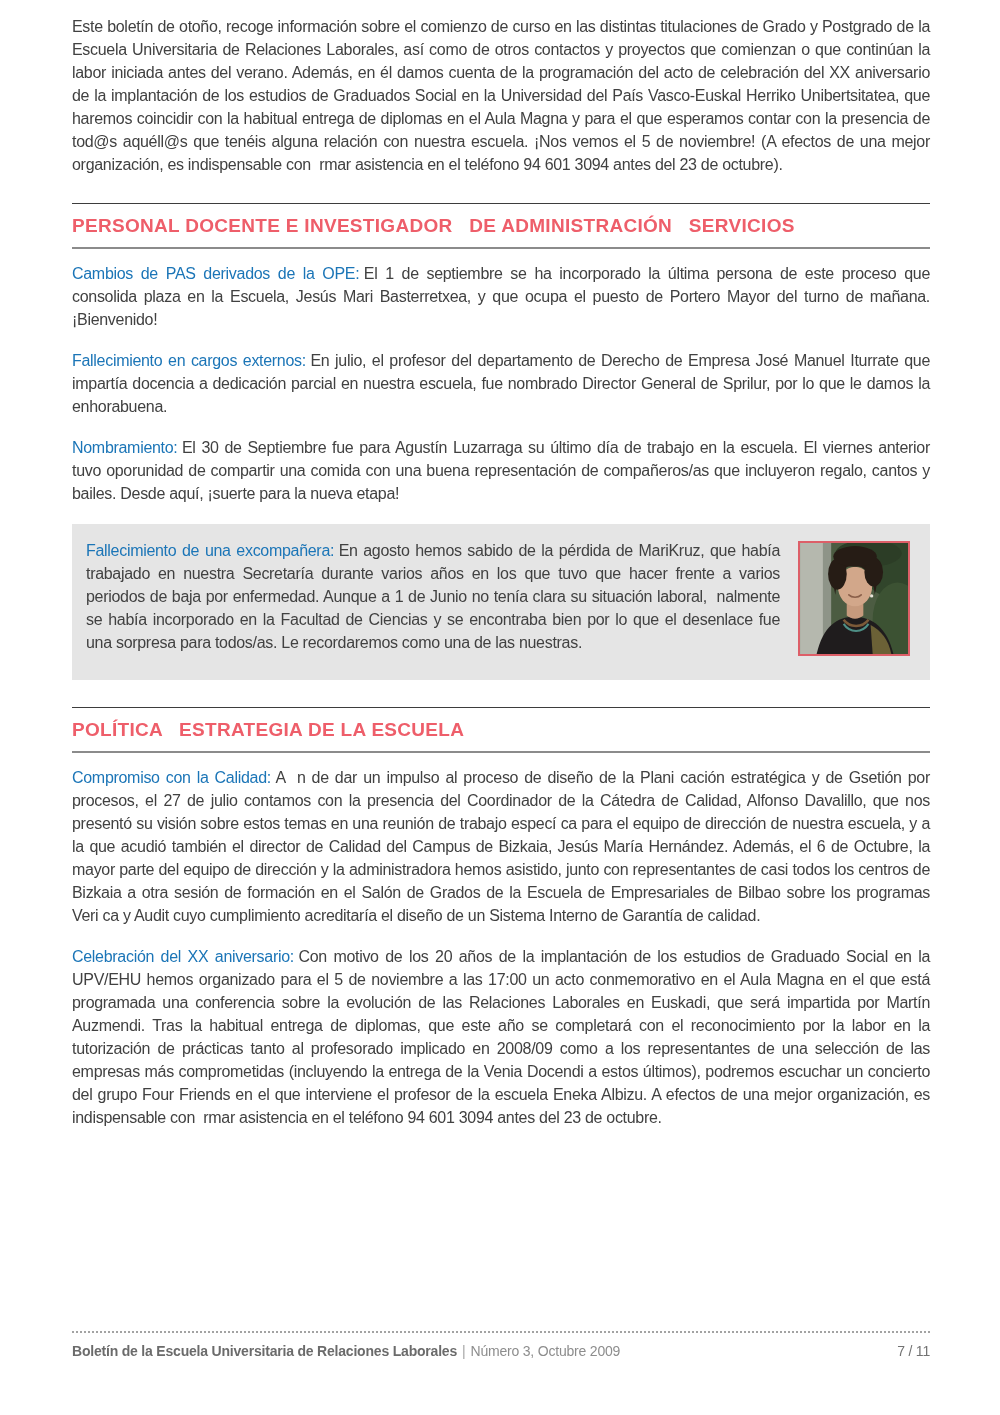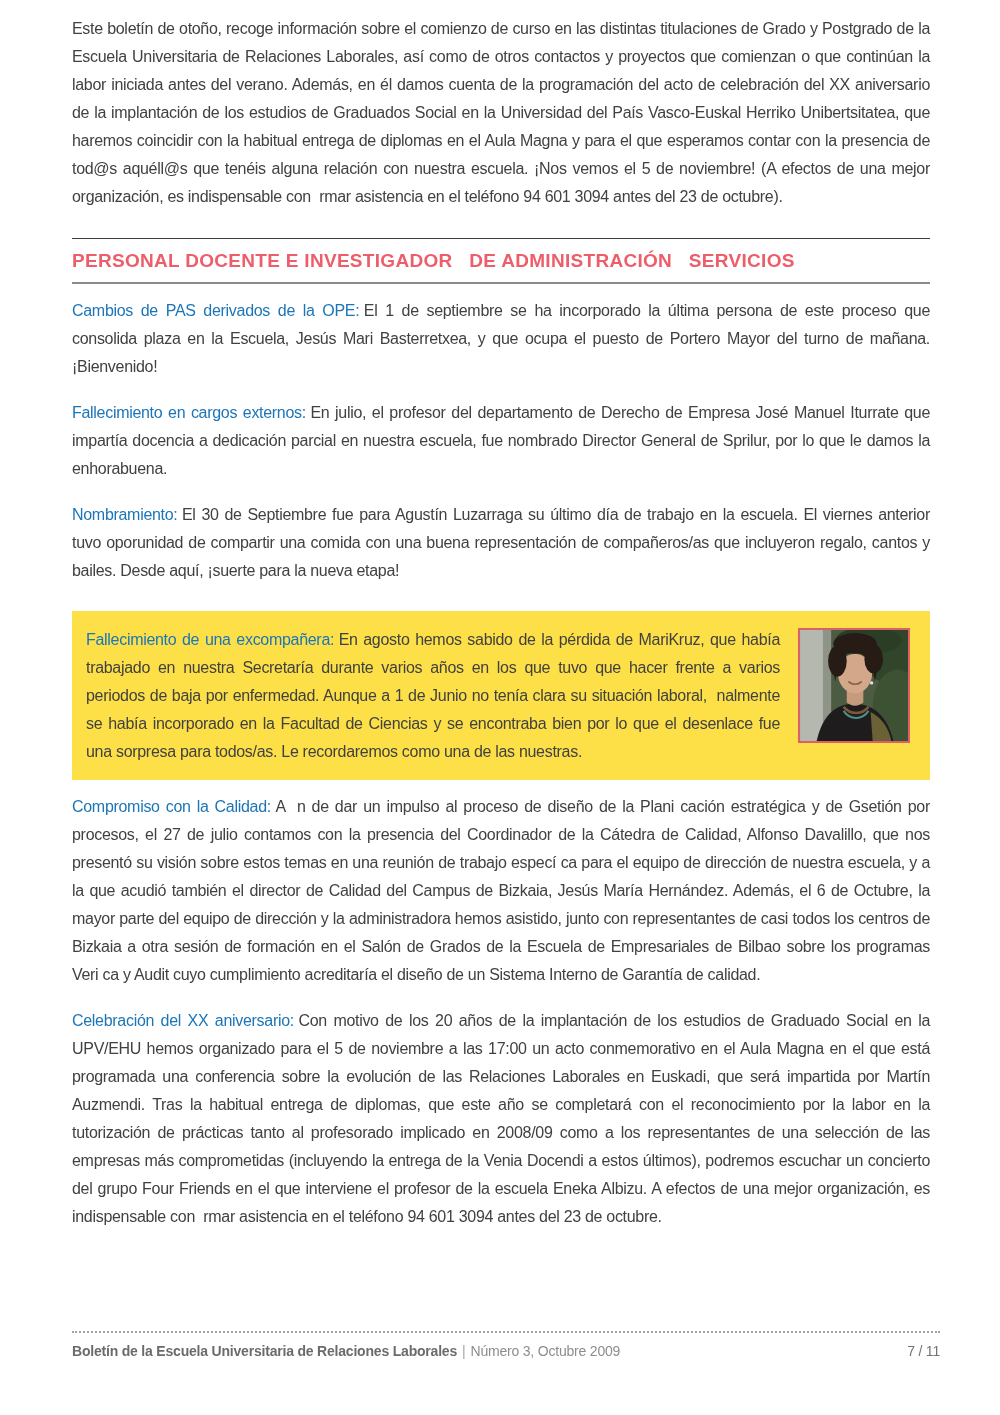--- a/index.html
+++ b/index.html
@@ -24,57 +24,57 @@
     font-weight: 700;
     color: #ee5e6a;
     letter-spacing: 0.3px;
   }
   .sec-head.first { margin-top: 57px; }
   .sec-head.later { margin-top: 27px; }
 
   
   .para {
     font-size: 16px;
-    line-height: 28px;
+    line-height: 23px;
     letter-spacing: -0.3px;
     color: #414141;
     text-align: justify;
   }
   .para.intro { margin-top: 15px; }
   .para.lead-first { margin-top: 13px; }
   .para.lead-next { margin-top: 18px; }
   .lead {
     font-weight: 400;
     color: #1b75b7;
     margin-right: 0.28em;
   }
 
   
   .obit-box {
-    margin-top: 26px;
-    background: #fde047;
-    padding: 15px 20px 14px 14px;
+    margin-top: 19px;
+    background: #e5e5e5;
+    padding: 15px 20px 20px 14px;
     min-height: 145px;
     overflow: hidden;
   }
   .obit-box .para { margin: 0; }
   .photo-frame {
     float: right;
     width: 112px; height: 115px;
     border: 2px solid #dd5f68;
     margin: 2px 0 4px 18px;
     background: #4c5c42;
   }
   .photo-frame svg { display: block; width: 108px; height: 111px; }
 
   
   .footer {
     position: absolute;
     top: 1331px;
-    left: 72px; right: 60px;
+    left: 72px; right: 70px;
   }
   .dotted-rule { border-top: 2px dotted #a3a3a3; height: 0; }
   .footer-row {
     margin-top: 10px;
     display: flex;
     justify-content: space-between;
     align-items: baseline;
     font-size: 14px;
     letter-spacing: -0.2px;
   }
@@ -120,20 +120,23 @@
           <ellipse cx="71" cy="28" rx="9" ry="14" fill="#261c15"></ellipse>
           <ellipse cx="53" cy="13" rx="21" ry="10" fill="#261c15"></ellipse>
           <circle cx="69" cy="51" r="1.6" fill="#e8e4da"></circle>
           <path d="M42 74 C48 82 60 82 66 74" stroke="#7c5a38" stroke-width="2.5" fill="none"></path>
           <path d="M42 78 C48 87 60 87 66 78" stroke="#4e8f86" stroke-width="2" fill="none"></path>
         </svg>
       </div>
       <p class="para"><span class="lead">Fallecimiento de una excompañera:</span><span>En agosto hemos sabido de la pérdida de MariKruz, que había trabajado en nuestra Secretaría durante varios años en los que tuvo que hacer frente a varios periodos de baja por enfermedad. Aunque a 1 de Junio no tenía clara su situación laboral, &nbsp;nalmente se había incorporado en la Facultad de Ciencias y se encontraba bien por lo que el desenlace fue una sorpresa para todos/as. Le recordaremos como una de las nuestras.</span></p>
     </div>
 
+    <div class="sec-head later">
+      <h2>POLÍTICA &nbsp; ESTRATEGIA DE LA ESCUELA</h2>
+    </div>
 
     <p class="para lead-first"><span class="lead">Compromiso con la Calidad:</span><span>A &nbsp;n de dar un impulso al proceso de diseño de la Plani&nbsp;cación estratégica y de Gsetión por procesos, el 27 de julio contamos con la presencia del Coordinador de la Cátedra de Calidad, Alfonso Davalillo, que nos presentó su visión sobre estos temas en una reunión de trabajo especí&nbsp;ca para el equipo de dirección de nuestra escuela, y a la que acudió también el director de Calidad del Campus de Bizkaia, Jesús María Hernández. Además, el 6 de Octubre, la mayor parte del equipo de dirección y la administradora hemos asistido, junto con representantes de casi todos los centros de Bizkaia a otra sesión de formación en el Salón de Grados de la Escuela de Empresariales de Bilbao sobre los programas Veri&nbsp;ca y Audit cuyo cumplimiento acreditaría el diseño de un Sistema Interno de Garantía de calidad.</span></p>
 
     <p class="para lead-next"><span class="lead">Celebración del XX aniversario:</span><span>Con motivo de los 20 años de la implantación de los estudios de Graduado Social en la UPV/EHU hemos organizado para el 5 de noviembre a las 17:00 un acto conmemorativo en el Aula Magna en el que está programada una conferencia sobre la evolución de las Relaciones Laborales en Euskadi, que será impartida por Martín Auzmendi. Tras la habitual entrega de diplomas, que este año se completará con el reconocimiento por la labor en la tutorización de prácticas tanto al profesorado implicado en 2008/09 como a los representantes de una selección de las empresas más comprometidas (incluyendo la entrega de la Venia Docendi a estos últimos), podremos escuchar un concierto del grupo Four Friends en el que interviene el profesor de la escuela Eneka Albizu. A efectos de una mejor organización, es indispensable con &nbsp;rmar asistencia en el teléfono 94 601 3094 antes del 23 de octubre.</span></p>
 
   </div>
 
   <div class="footer">
     <div class="dotted-rule"></div>
     <div class="footer-row">

